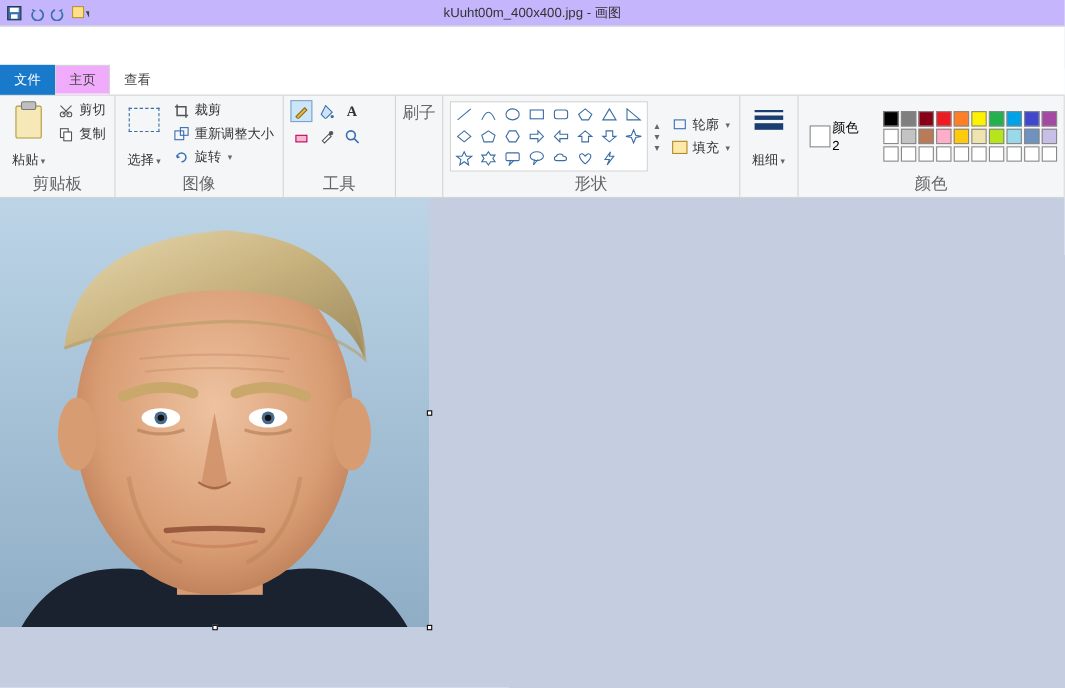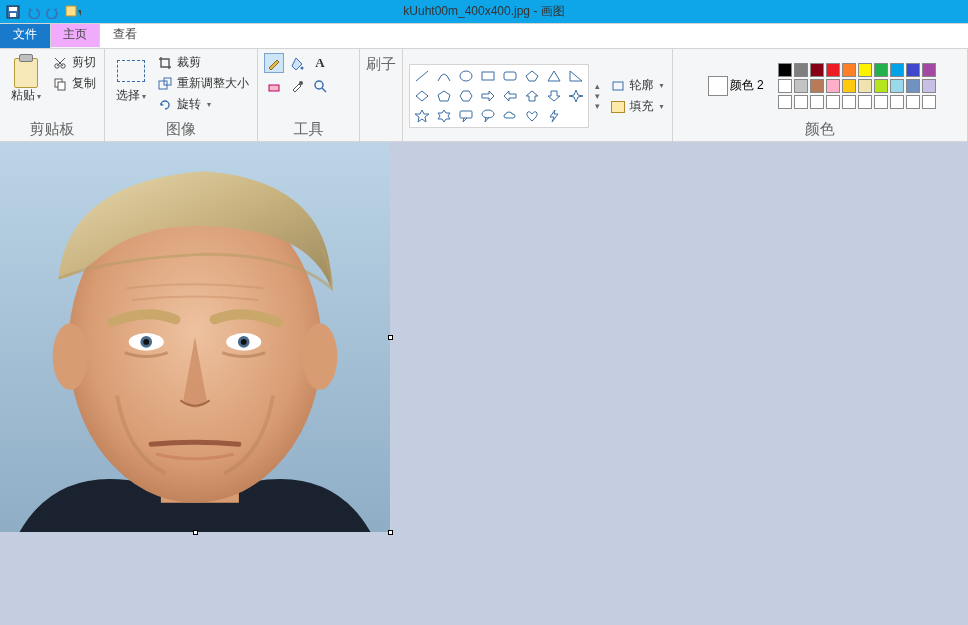--- a/index.html
+++ b/index.html
@@ -1,36 +1,36 @@
 <!DOCTYPE html>
 <html><head>
 <meta charset="utf-8">
 <style>
 * { box-sizing: border-box; margin: 0; padding: 0; font-family: "Microsoft YaHei", "Segoe UI", sans-serif; font-size: 12px; }
 body { width: 968px; height: 625px; overflow: hidden; background: #fff; }
 
 
-.titlebar { height: 24px; background: #0ea5e9; border-bottom: 1px solid #d4d4d4; display: flex; align-items: center; position: relative; }
+.titlebar { height: 24px; background: #c4b5fd; border-bottom: 1px solid #d4d4d4; display: flex; align-items: center; position: relative; }
 .qat { display: flex; align-items: center; gap: 2px; padding-left: 4px; }
 .qat .ico { width: 18px; height: 18px; display: flex; align-items: center; justify-content: center; cursor: pointer; }
 .title-text { position: absolute; left: 50%; transform: translateX(-50%); color: #333; pointer-events: none; }
 
 
-.tabs-row { height: 24px; display: flex; align-items: flex-end; background: #fff; }
+.tabs-row { height: 24px; display: flex; align-items: flex-end; background: #fff; margin-top: 38px; }
 .tab-file { background: #1979ca; color: #fff; padding: 4px 12px; border: 1px solid #1979ca; }
 .tab { padding: 4px 12px; border: 1px solid transparent; color: #444; cursor: pointer; }
 .tab.active { border: 1px solid #d4d4d4; border-bottom-color: #f5f6f7; background: #f0abfc; }
 
 
 .ribbon { height: 94px; background: #f5f6f7; border-top: 1px solid #d4d4d4; border-bottom: 1px solid #d4d4d4; display: flex; }
 .group { border-right: 1px solid #d4d4d4; padding: 4px 6px 2px 6px; display: flex; flex-direction: column; justify-content: space-between; align-items: center; }
 .group-body { display: flex; align-items: flex-start; gap: 4px; flex: 1; }
 .group-label { color: #666; font-size: 15px; width: 100%; text-align: center; padding-top: 2px; }
 
-.bigbtn { display: flex; flex-direction: column; align-items: center; justify-content: center; gap: 2px; padding: 2px 4px; cursor: pointer; color: #333; }
+.bigbtn { display: flex; flex-direction: column; align-items: center; justify-content: center; gap: 14px; padding: 2px 4px; cursor: pointer; color: #333; }
 .bigbtn .bicon { width: 32px; height: 32px; display: flex; align-items: center; justify-content: center; }
 .bigbtn .blabel { font-size: 11px; text-align: center; line-height: 1.1; }
 
 .col { display: flex; flex-direction: column; gap: 2px; }
 .smallrow { display: flex; align-items: center; gap: 4px; padding: 1px 2px; cursor: pointer; color: #333; font-size: 11px; white-space: nowrap; }
 .sicon { width: 16px; height: 16px; display: inline-flex; align-items: center; justify-content: center; }
 
 .tool-grid { display: grid; grid-template-columns: repeat(4, 20px); grid-auto-rows: 20px; gap: 3px; }
 .tool-grid .tg { width: 20px; height: 20px; display:flex; align-items:center; justify-content:center; cursor: pointer; }
 .tool-grid .tg.on { background: #cde6f7; border: 1px solid #7da2ce; }
@@ -374,22 +374,38 @@
         </div>
         <div class="smallrow">
           <span class="sicon">
               <div class="fill-rect"></div>
             </span>
           <span>填充</span>
             <span class="drop-arrow">▾</span>
         </div>
       </div>
     </div>
-  </div>
-
+    <div class="group-label">形状</div>
+  </div>
+
+  <div class="group">
+    <div class="group-body">
+      <div class="bigbtn">
+        <div class="bicon">
+          <div class="stroke-lines">
+              <div style="height:2px"></div>
+              <div style="height:4px"></div>
+              <div style="height:6px"></div>
+            </div>
+        </div>
+        <div class="blabel"><span>粗细</span><span class="drop-arrow">▾</span></div>
+      </div>
+    </div>
+    <div class="group-label"></div>
+  </div>
 
   <div class="group" style="flex:1">
     <div class="group-body" style="align-items:center">
       <div class="colorbtn">
         <div class="color2-swatch"></div>
         <div class="blabel">颜色 2</div>
       </div>
       <div class="col" style="gap:2px;margin-left:6px">
         <div class="palette" id="pal1">
             <div class="pc" style="background: rgb(0, 0, 0);"></div>

